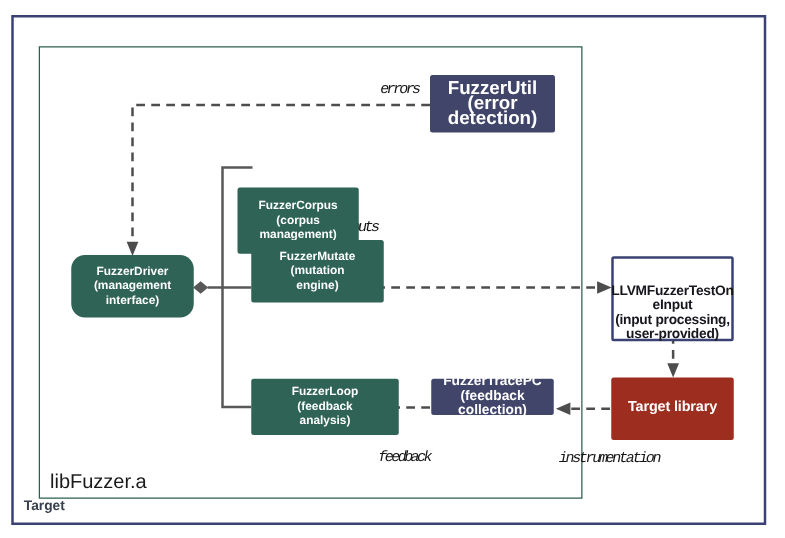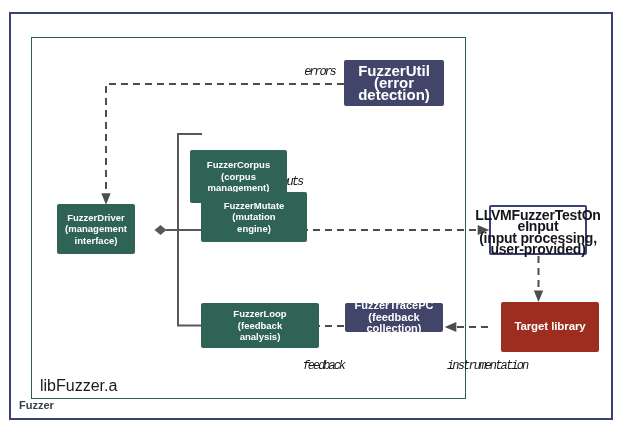--- a/index.html
+++ b/index.html
@@ -45,22 +45,22 @@
     <g font-family="Liberation Mono, monospace" font-style="italic" font-size="12" fill="#161616" lengthAdjust="spacingAndGlyphs">
       <text x="304.2" y="74.6" textLength="32.6">errors</text>
       <text x="270.8" y="184.6" textLength="33.3">inputs</text>
       <text x="302.7" y="369" textLength="43.3">feedback</text>
       <text x="447" y="369.4" textLength="82.2">instrumentation</text>
     </g>
   </svg>
 
   <div class="box navy" style="left:344px;top:60px;width:100px;height:46px;font-size:15px;line-height:12.3px;">FuzzerUtil<br>(error<br>detection)</div>
   <div class="box green" style="left:190px;top:108px;width:97px;height:53px;margin-top:42px;">FuzzerCorpus<br>(corpus<br>management)</div>
-  <div class="box green" style="left:57px;top:204px;width:78px;height:50px;">FuzzerDriver<br>(management<br>interface)</div>
+  <div class="box green" style="left:57px;top:204px;width:98px;height:50px;border-radius:11px;">FuzzerDriver<br>(management<br>interface)</div>
   <div class="box green" style="left:201px;top:192px;width:106px;height:50px;">FuzzerMutate<br>(mutation<br>engine)</div>
   <div class="box green" style="left:201px;top:303px;width:118px;height:45px;">FuzzerLoop<br>(feedback<br>analysis)</div>
   <div class="box navy" style="left:345px;top:303px;width:98px;height:29px;font-size:11px;line-height:11.5px;">FuzzerTracePC<br>(feedback<br>collection)</div>
-  <div class="box" style="left:489px;top:205px;width:94px;height:41px;padding-top:5px;background:#ffffff;border:2px solid #3b4273;color:#16161d;font-size:14px;line-height:11.3px;letter-spacing:-0.2px;">LLVMFuzzerTestOn<br>eInput<br>(input processing,<br>user-provided)</div>
-  <div class="box" style="left:489px;top:302px;width:98px;height:50px;background:#9c2d1f;font-size:11.5px;letter-spacing:-0.1px;margin-left:12px;">Target library</div>
+  <div class="box" style="left:489px;top:205px;width:94px;height:41px;padding-top:23px;background:#ffffff;border:2px solid #3b4273;color:#16161d;font-size:11px;line-height:11.3px;letter-spacing:-0.2px;">LLVMFuzzerTestOn<br>eInput<br>(input processing,<br>user-provided)</div>
+  <div class="box" style="left:489px;top:302px;width:98px;height:50px;background:#9c2d1f;font-size:11.5px;letter-spacing:-0.1px;">Target library</div>
 
   <div style="position:absolute;left:40px;top:376.5px;font-size:16px;color:#1a1a1a;">libFuzzer.a</div>
-  <div style="position:absolute;left:19px;top:398.5px;font-size:11px;color:#36404d;font-weight:bold;">Fuzzer</div>
+  <div style="position:absolute;left:19px;top:398.5px;font-size:11px;color:#36404d;font-weight:bold;">Target</div>
 </div>
 
 </body></html>

